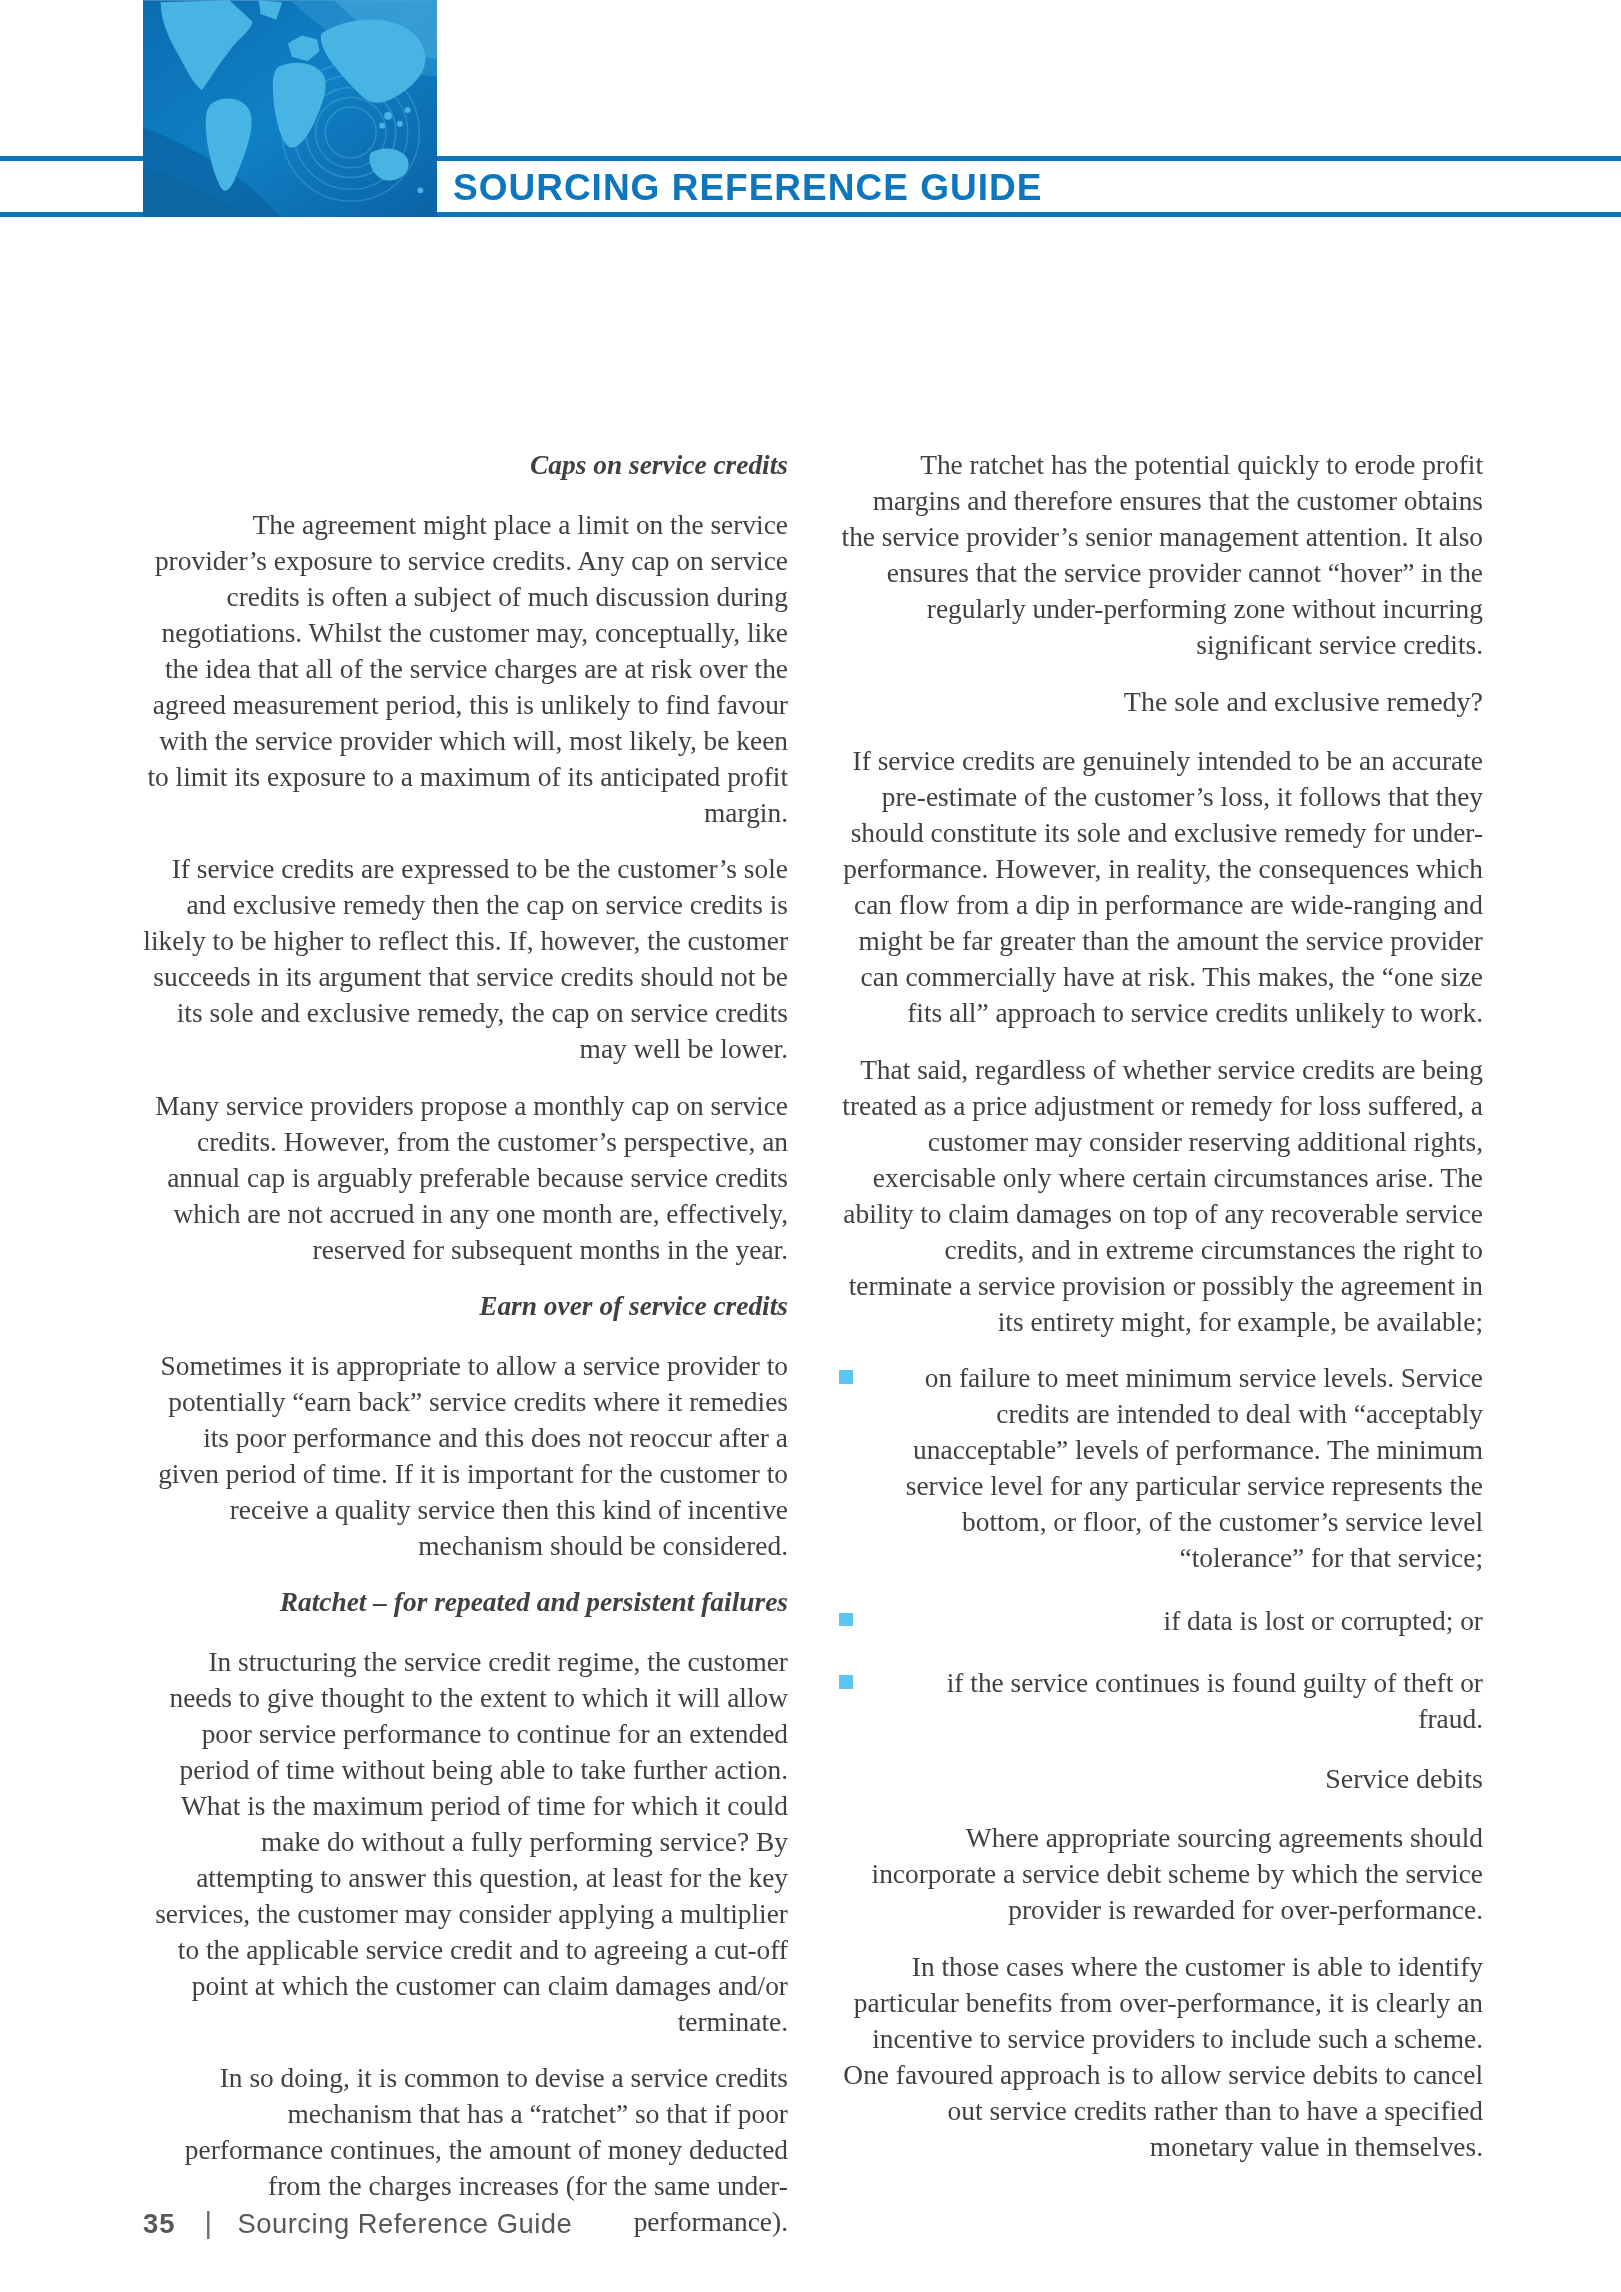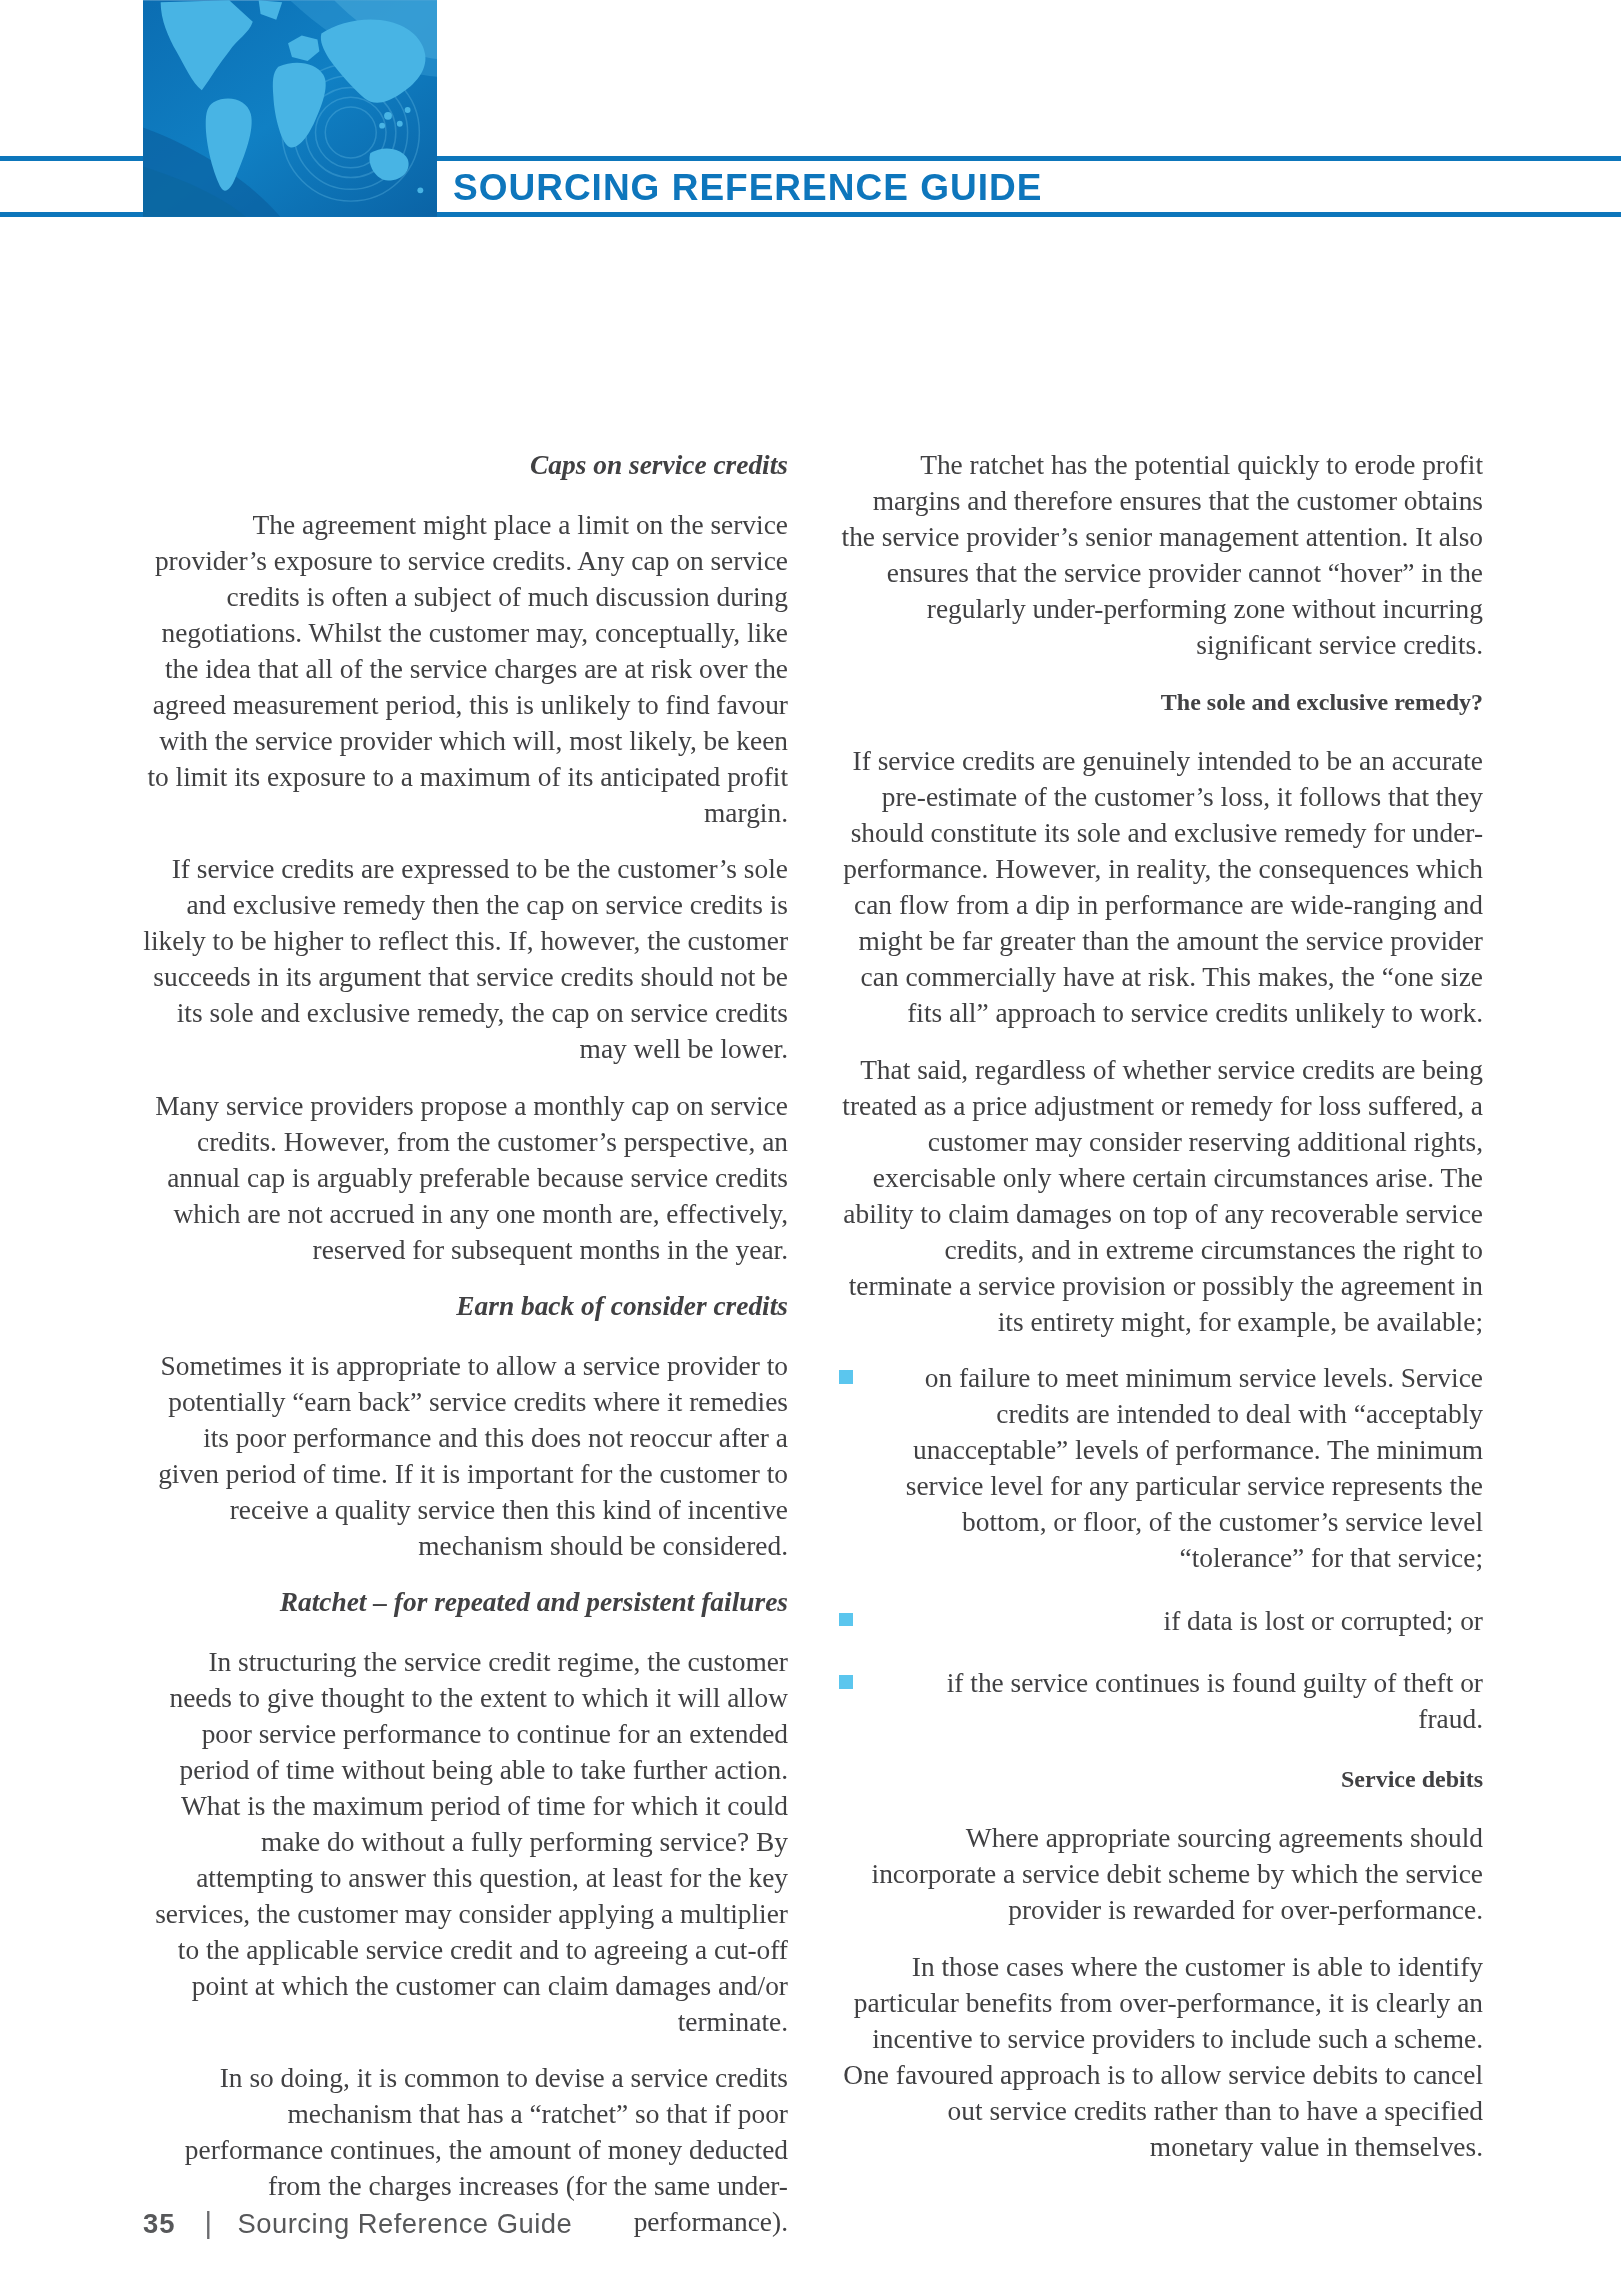--- a/index.html
+++ b/index.html
@@ -69,22 +69,22 @@
   .h-italic{
     font-style:italic;
     font-weight:600;
     font-size:27.4px;
     line-height:36px;
     margin:11.8px 0 23.5px 0;
     color:var(--body-text,#414143);
   }
   .h-bold{
     font-style:normal;
-    font-weight:700;
-    font-size:24px;
+    font-weight:400;
+    font-size:28px;
     line-height:36px;
     margin:11.8px 0 23.5px 0;
     color:var(--body-text,#414143);
   }
   .col > .h-italic:first-child, .col > .h-bold:first-child{margin-top:0;}
   ul.bullets{
     list-style:none;
     margin:3.9px 0 23.5px 0;
     padding:0;
   }
@@ -174,21 +174,21 @@
     </svg>
   </div>
 
   <div class="page-title">SOURCING REFERENCE GUIDE</div>
 
   <div class="col col-left">
     <div class="h-italic">Caps on service credits</div>
     <p>The agreement might place a limit on the service provider’s exposure to service credits. Any cap on service credits is often a subject of much discussion during negotiations. Whilst the customer may, conceptually, like the idea that all of the service charges are at risk over the agreed measurement period, this is unlikely to find favour with the service provider which will, most likely, be keen to limit its exposure to a maximum of its anticipated profit margin.</p>
     <p>If service credits are expressed to be the customer’s sole and exclusive remedy then the cap on service credits is likely to be higher to reflect this. If, however, the customer succeeds in its argument that service credits should not be its sole and exclusive remedy, the cap on service credits may well be lower.</p>
     <p>Many service providers propose a monthly cap on service credits. However, from the customer’s perspective, an annual cap is arguably preferable because service credits which are not accrued in any one month are, effectively, reserved for subsequent months in the year.</p>
-    <div class="h-italic">Earn back of consider credits</div>
+    <div class="h-italic">Earn over of service credits</div>
     <p>Sometimes it is appropriate to allow a service provider to potentially “earn back” service credits where it remedies its poor performance and this does not reoccur after a given period of time. If it is important for the customer to receive a quality service then this kind of incentive mechanism should be considered.</p>
     <div class="h-italic">Ratchet – for repeated and persistent failures</div>
     <p>In structuring the service credit regime, the customer needs to give thought to the extent to which it will allow poor service performance to continue for an extended period of time without being able to take further action. What is the maximum period of time for which it could make do without a fully performing service? By attempting to answer this question, at least for the key services, the customer may consider applying a multiplier to the applicable service credit and to agreeing a cut-off point at which the customer can claim damages and/or terminate.</p>
     <p>In so doing, it is common to devise a service credits mechanism that has a “ratchet” so that if poor performance continues, the amount of money deducted from the charges increases (for the same under-performance).</p>
   </div>
 
   <div class="col col-right">
     <p>The ratchet has the potential quickly to erode profit margins and therefore ensures that the customer obtains the service provider’s senior management attention. It also ensures that the service provider cannot “hover” in the regularly under-performing zone without incurring significant service credits.</p>
     <div class="h-bold">The sole and exclusive remedy?</div>
     <p>If service credits are genuinely intended to be an accurate pre-estimate of the customer’s loss, it follows that they should constitute its sole and exclusive remedy for under-performance. However, in reality, the consequences which can flow from a dip in performance are wide-ranging and might be far greater than the amount the service provider can commercially have at risk. This makes, the “one size fits all” approach to service credits unlikely to work.</p>

